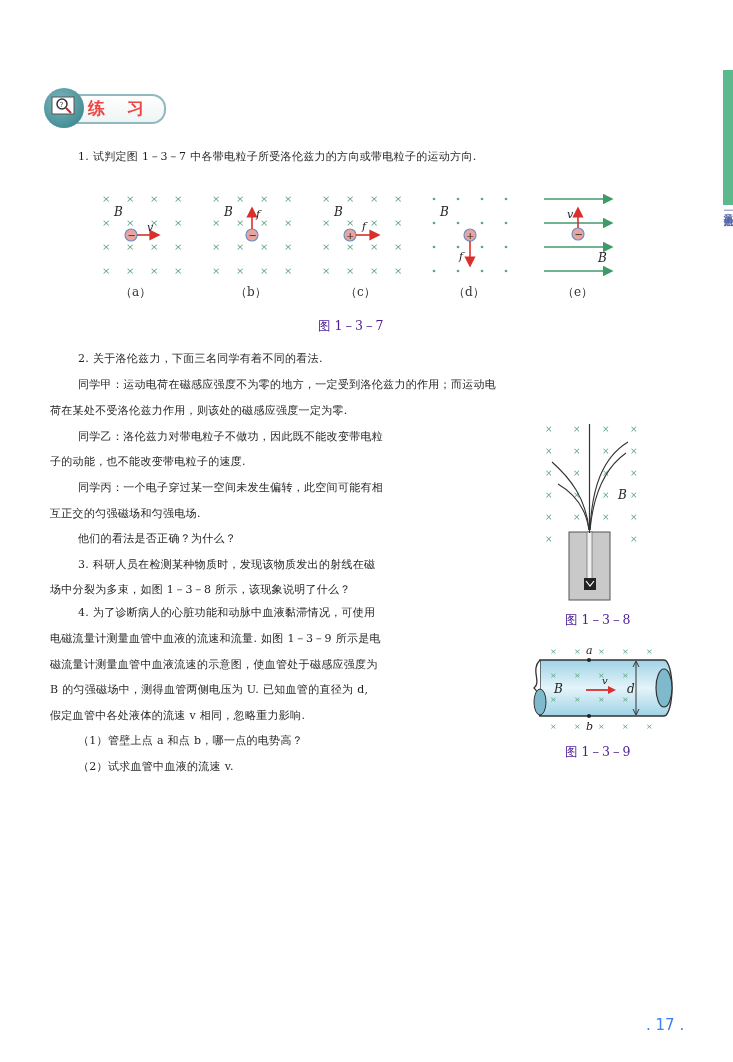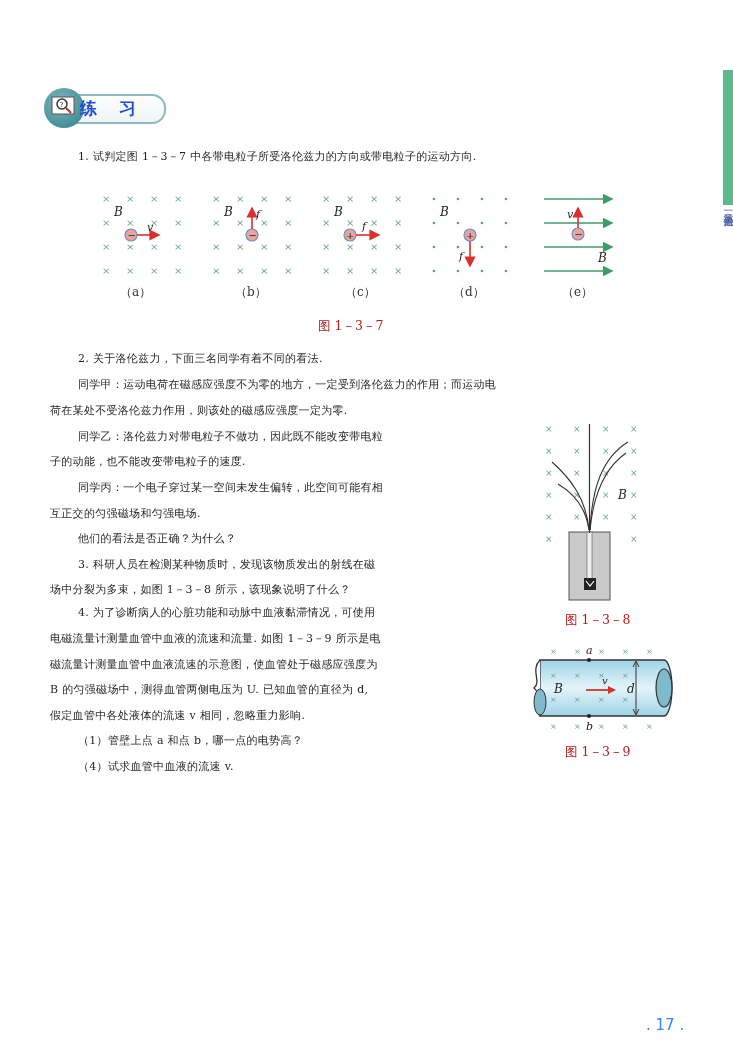--- a/index.html
+++ b/index.html
@@ -1,29 +1,29 @@
 <!DOCTYPE html>
 <html><head>
 <meta charset="utf-8">
 <style>
   html, body { margin:0; padding:0; background:#ffffff; }
   body { width:733px; height:1062px; position:relative; overflow:hidden;
          font-family:"DejaVu Serif","Liberation Serif",serif; color:#231f20; }
   .abs { position:absolute; }
   .txt { font-size:11px; line-height:20px; white-space:nowrap; letter-spacing:0.3px; }
-  .cap { font-size:12.5px; color:#b91c1c; white-space:nowrap; }
+  .cap { font-size:12.5px; color:#4c1d95; white-space:nowrap; }
   
   .ex-header { left:44px; top:88px; width:125px; height:40px; }
   .ex-pill { position:absolute; left:22px; top:6px; width:98px; height:26px;
              border:2px solid #8fb9bf; border-left:none; border-radius:0 14px 14px 0;
              background:linear-gradient(#ffffff,#eef4f5); }
   .ex-circle { position:absolute; left:0; top:0; width:40px; height:40px; border-radius:50%;
                background:radial-gradient(circle at 40% 35%, #7fb7bd, #2f7f88); }
-  .ex-label { position:absolute; left:36px; top:9px; font-family:"DejaVu Sans",sans-serif;
-              font-size:17px; font-weight:bold; letter-spacing:8px; color:#1d4ed8; }
+  .ex-label { position:absolute; left:44px; top:9px; font-family:"DejaVu Sans",sans-serif;
+              font-size:17px; font-weight:bold; letter-spacing:8px; color:#ef4444; }
   
   .side-tab { left:723px; top:70px; width:10px; height:135px; background:#5cb98e; }
   .side-text { left:722px; top:205px; width:12px; font-size:10px; line-height:11px;
                writing-mode:vertical-rl; color:#5566aa; white-space:nowrap; }
   .pagenum { left:646px; top:1016px; font-family:"DejaVu Sans",sans-serif; font-size:15px; color:#3b82f6; }
   svg text { font-family:"DejaVu Serif","Liberation Serif",serif; }
 </style>
 </head>
 <body>
 
@@ -229,21 +229,21 @@
   <text x="78" y="81" font-size="12" font-style="italic" fill="#222">B</text>
 </svg>
 <div class="abs cap" style="left:565px;top:612px;">图 1－3－8</div>
 
 <div class="abs txt" style="left:78px;top:603px;">4. 为了诊断病人的心脏功能和动脉中血液黏滞情况，可使用</div>
 <div class="abs txt" style="left:50px;top:629px;">电磁流量计测量血管中血液的流速和流量. 如图 1－3－9 所示是电</div>
 <div class="abs txt" style="left:50px;top:655px;">磁流量计测量血管中血液流速的示意图，使血管处于磁感应强度为</div>
 <div class="abs txt" style="left:50px;top:680px;">B 的匀强磁场中，测得血管两侧电压为 U. 已知血管的直径为 d,</div>
 <div class="abs txt" style="left:50px;top:706px;">假定血管中各处液体的流速 v 相同，忽略重力影响.</div>
 <div class="abs txt" style="left:78px;top:731px;">（1）管壁上点 a 和点 b，哪一点的电势高？</div>
-<div class="abs txt" style="left:78px;top:757px;">（4）试求血管中血液的流速 v.</div>
+<div class="abs txt" style="left:78px;top:757px;">（2）试求血管中血液的流速 v.</div>
 
 <svg class="abs" style="left:528px;top:642px;" width="150" height="92">
   <defs>
     <linearGradient id="vg" x1="0" y1="0" x2="0" y2="1">
       <stop offset="0" stop-color="#9fd3e6"></stop>
         <stop offset="0.5" stop-color="#e4f4fa"></stop>
         <stop offset="1" stop-color="#9fd3e6"></stop>
     </linearGradient>
   </defs>
   <g font-size="8" fill="#5aa57c">

